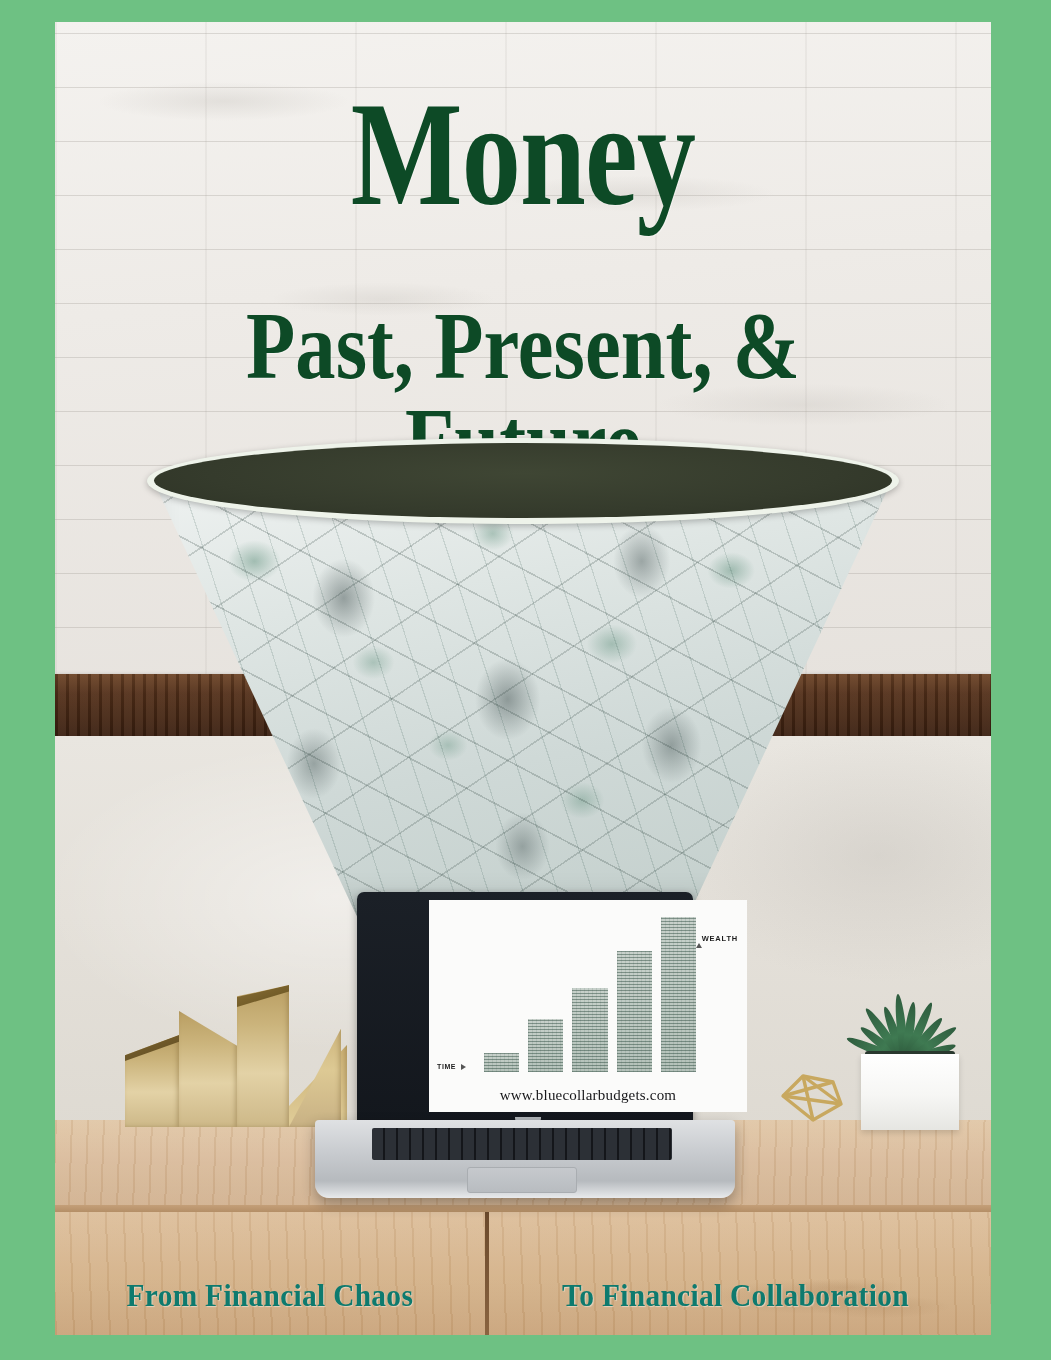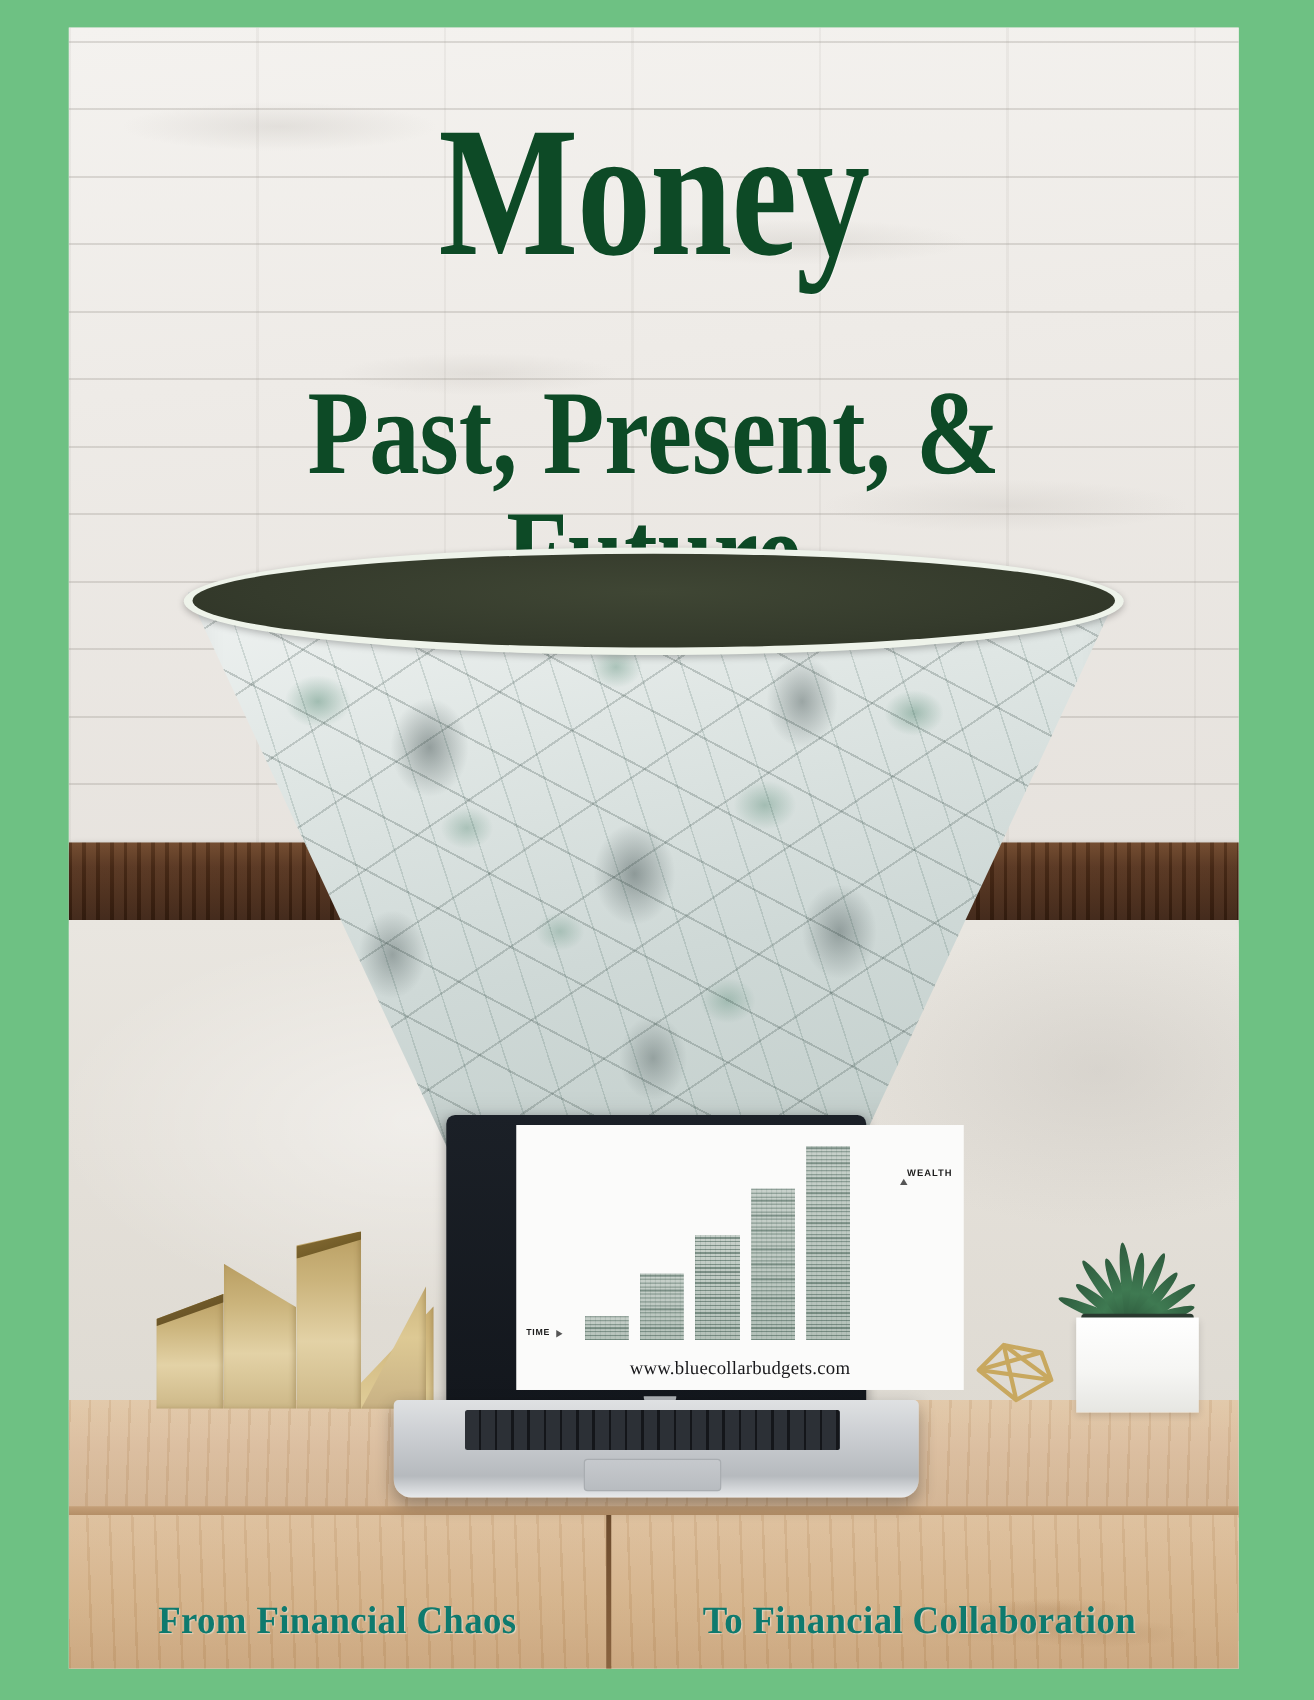--- a/index.html
+++ b/index.html
@@ -191,21 +191,21 @@
 
   
   .laptop{ position:absolute; left:255px; top:870px; width:430px; height:330px; }
   .lap-lid{
     position:absolute; left:47px; top:0; width:336px; height:232px;
     background:linear-gradient(180deg,#1b2027,#13171d);
     border-radius:7px 7px 2px 2px;
     box-shadow:0 3px 9px rgba(0,0,0,.35);
   }
   .lap-screen{
-    position:absolute; left:56px; top:8px; width:358px; height:212px;
+    position:absolute; left:72px; top:8px; width:318px; height:212px;
     background:#fbfbfa;
     overflow:hidden;
   }
   .lap-base{
     position:absolute; left:5px; top:228px; width:420px; height:78px;
     background:linear-gradient(180deg,#dfe1e3 0%,#c9ccd0 40%,#b6babe 78%,#e8eaec 100%);
     border-radius:4px 4px 14px 14px;
     box-shadow:0 6px 14px rgba(0,0,0,.30);
   }
   .lap-keyboard{

